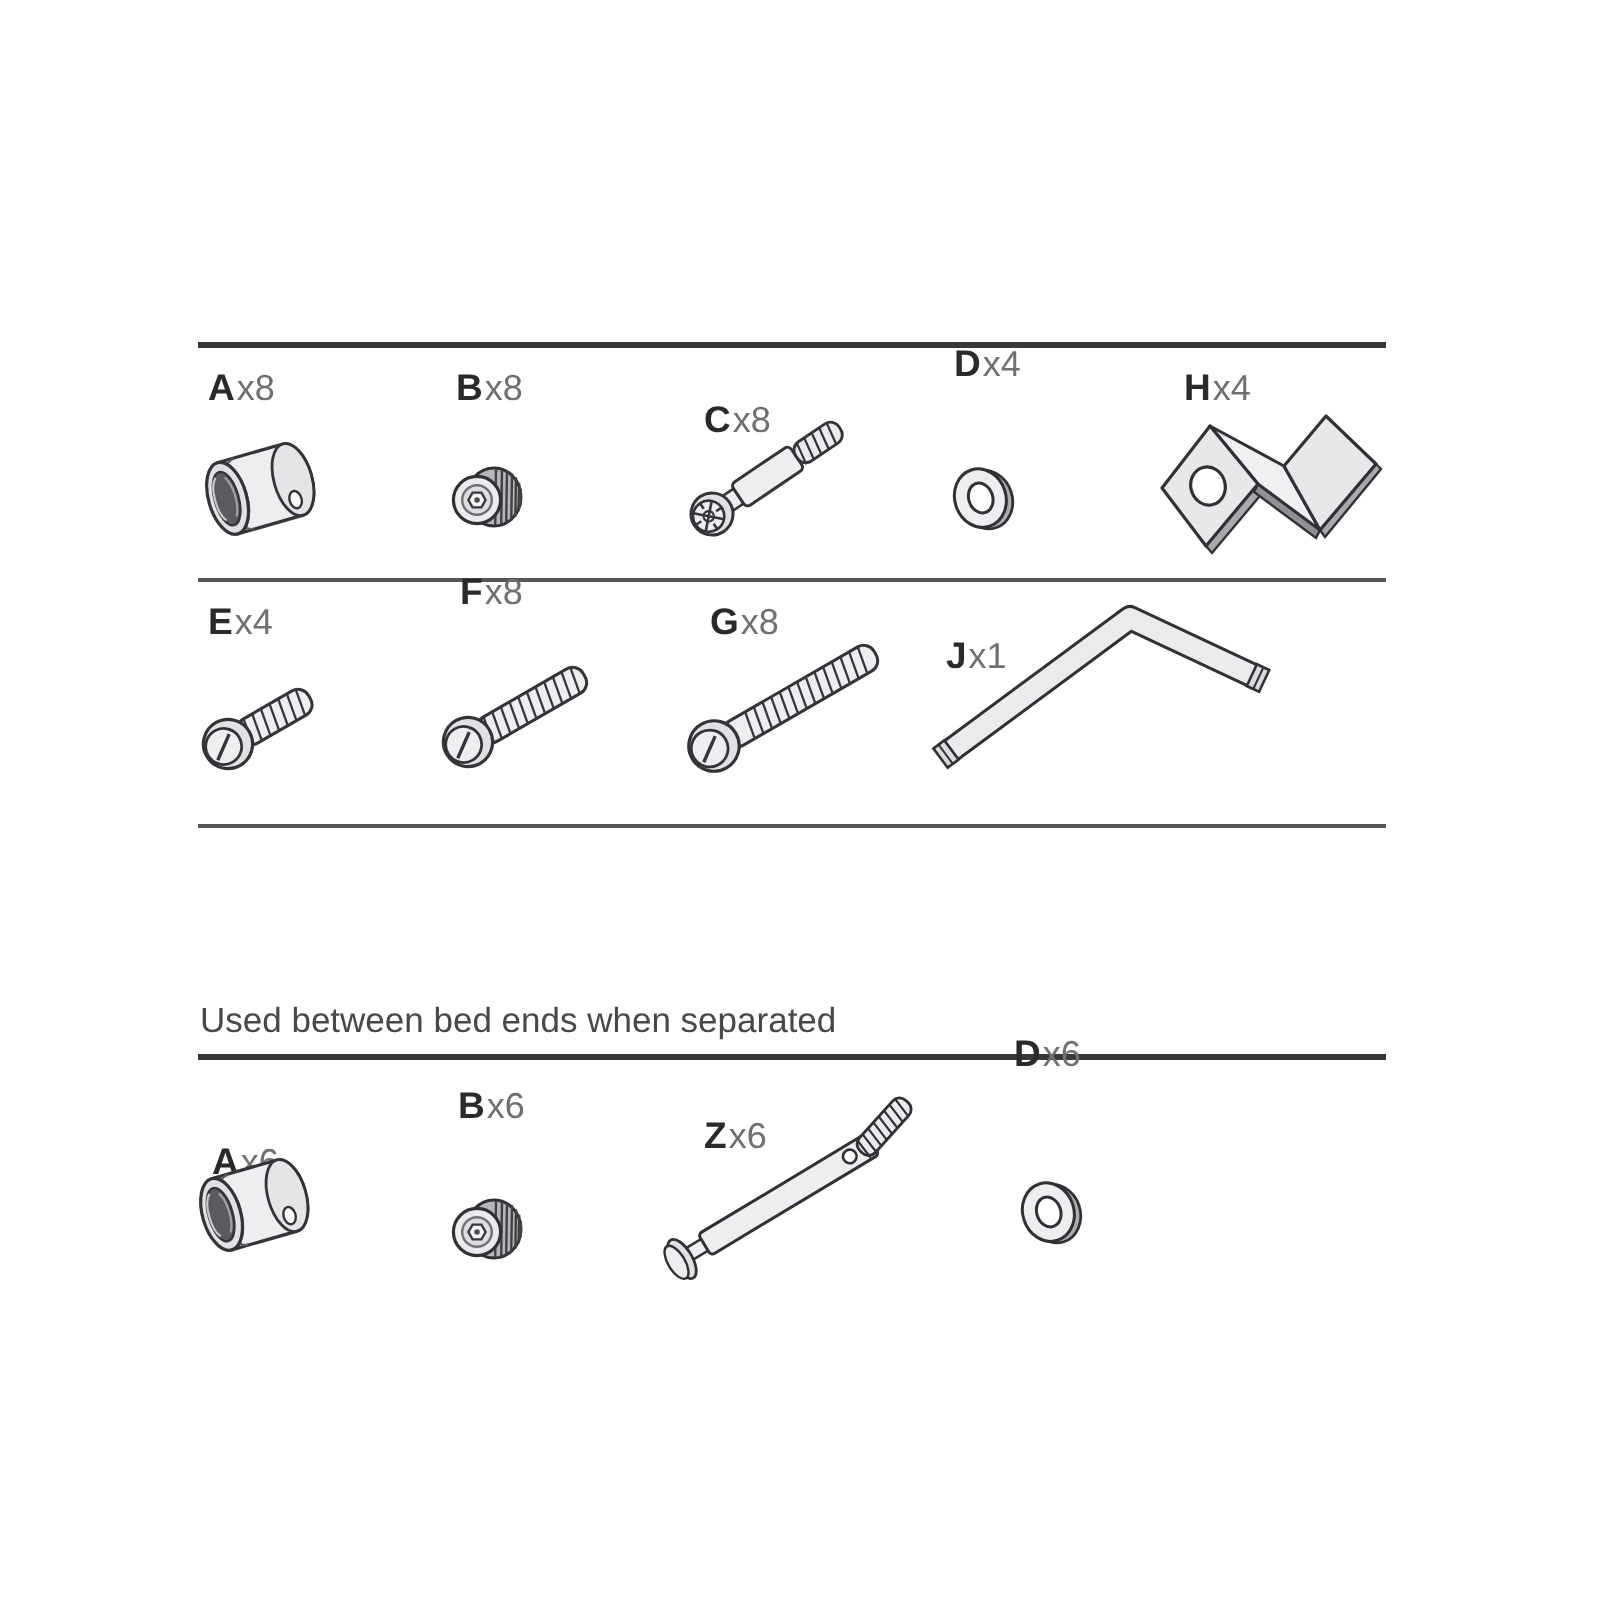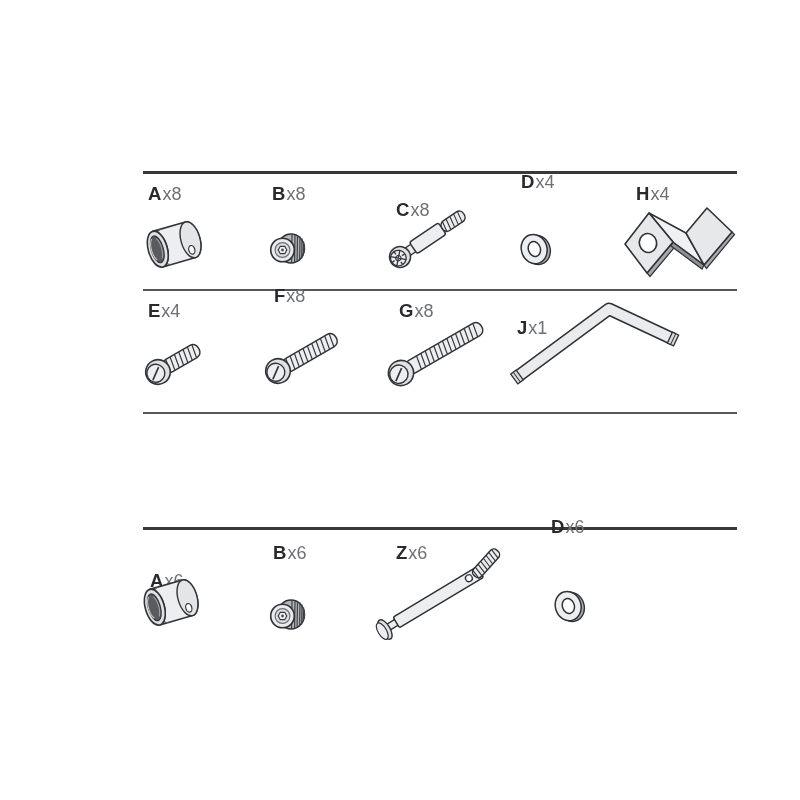--- a/index.html
+++ b/index.html
@@ -1,17 +1,17 @@
 <!DOCTYPE html>
 <html><head>
 <meta charset="utf-8">
 <style>
   html,body{margin:0;padding:0;background:#ffffff;}
   body{width:800px;height:800px;position:relative;font-family:"Liberation Sans",sans-serif;}
-  .page{position:absolute;left:0;top:0;width:680px;height:800px;background:#ffffff;margin-left:44px;}
+  .page{position:absolute;left:0;top:0;width:680px;height:800px;background:#ffffff;}
   .rule{position:absolute;left:99px;width:594px;background:#37383a;}
   .rule.dark{height:3px;}
   .rule.light{height:2px;background:#55575a;}
   .plabel{position:absolute;font-size:18.5px;white-space:nowrap;line-height:20px;}
   .pletter{font-weight:700;color:#2a2a2d;}
   .pcount{font-weight:400;color:#6e7074;font-size:18px;margin-left:1px;}
   .caption{position:absolute;font-size:17.5px;color:#47484a;line-height:20px;}
   .picon{position:absolute;line-height:0;}
   svg{overflow:visible;}
 </style>
@@ -147,26 +147,27 @@
       </g>
       <g transform="translate(168,42) rotate(25)">
         <rect x="-3.4" y="-6" width="6.8" height="12" fill="#d9dbdd" stroke="#2f3134" stroke-width="1.3"></rect>
         <line x1="0.2" y1="-6" x2="0.2" y2="6" stroke="#2f3134" stroke-width="1"></line>
       </g>
     </svg>
   </div>
 
   <div class="rule light" style="top:412px"></div>
 
+  <div class="caption" style="left:100px;top:500px">Used between bed ends when separated</div>
 
   <div class="rule dark" style="top:527px"></div>
 
   <div class="plabel" style="left:106px;top:571px"><span class="pletter">A</span><span class="pcount">x6</span></div>
   <div class="plabel" style="left:229px;top:543px"><span class="pletter">B</span><span class="pcount">x6</span></div>
-  <div class="plabel" style="left:352px;top:543px"><span class="pletter">Z</span><span class="pcount">x6</span></div>
+  <div class="plabel" style="left:352px;top:558px"><span class="pletter">Z</span><span class="pcount">x6</span></div>
   <div class="plabel" style="left:507px;top:517px"><span class="pletter">D</span><span class="pcount">x6</span></div>
 
   <div class="picon" style="left:93px;top:574px">
     <svg width="68" height="56" viewBox="0 0 68 56">
         <use href="#g-barrel"></use>
       </svg>
   </div>
   <div class="picon" style="left:222px;top:596px">
     <svg width="42" height="38" viewBox="0 0 42 38">
         <use href="#g-locknut"></use>

